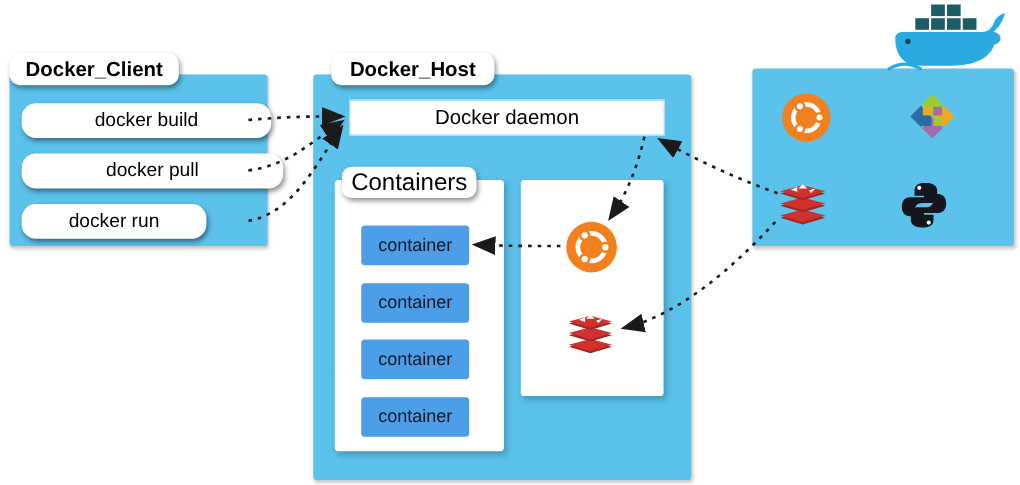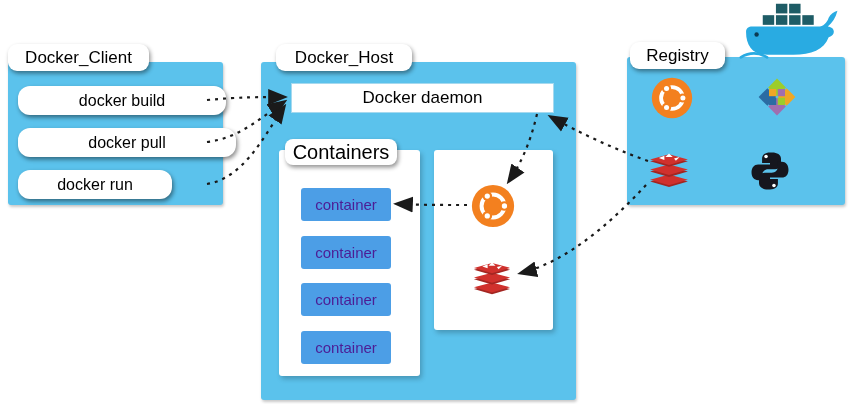--- a/index.html
+++ b/index.html
@@ -5,36 +5,36 @@
   * { margin:0; padding:0; box-sizing:border-box; }
   html,body { background:#ffffff; font-family:"Liberation Sans", sans-serif; }
   .canvas { position:relative; width:850px; height:404px; background:#ffffff; overflow:hidden; }
 
   .bluebox { position:absolute; background:#5BC2EC; border-radius:3px;
              box-shadow:1px 2px 3px rgba(0,0,0,.22); }
 
   .pill { position:absolute; background:#fff; border-radius:9px;
           box-shadow:1.5px 2.5px 4px rgba(0,0,0,.42);
           display:flex; align-items:center; justify-content:center;
-          font-size:17px; font-weight:normal; color:#000; white-space:nowrap; }
+          font-size:17px; font-weight:bold; color:#000; white-space:nowrap; }
   .sub-pill { font-weight:normal; font-size:20px; border-radius:8px; }
 
   .cmd { position:absolute; background:#fff; border-radius:12px;
          box-shadow:1.5px 2.5px 4px rgba(0,0,0,.45);
          display:flex; align-items:center; justify-content:center;
          font-size:16px; color:#000; }
 
   .daemon { position:absolute; background:#fff; border:1px solid #a5d9ef;
             display:flex; align-items:center; justify-content:center;
             font-size:17px; color:#000; }
 
   .whitebox { position:absolute; background:#fff; border-radius:3px;
               box-shadow:2px 3px 5px rgba(0,0,0,.22); }
 
-  .citem { position:absolute; background:#4C9EE6; border-radius:3px; color:#4c1d95;
+  .citem { position:absolute; background:#4C9EE6; border-radius:3px; color:#0f172a;
            display:flex; align-items:center; justify-content:center; font-size:15px; }
 
   .icon { position:absolute; }
 
   #arrows { position:absolute; left:0; top:0; pointer-events:none; }
 </style>
 </head>
 <body>
 
 <div class="canvas">
@@ -119,21 +119,20 @@
 
   <div class="whitebox" style="left:434px;top:150px;width:119px;height:180px"></div>
   <svg class="icon" style="left:471px;top:184px" width="44" height="44">
       <use href="#ic-ubuntu"></use>
     </svg>
   <svg class="icon" style="left:470px;top:256px" width="44" height="44">
       <use href="#ic-redis"></use>
     </svg>
 
   <div class="bluebox" style="left:627px;top:57px;width:218px;height:148px"></div>
-  <div class="pill" style="left:630px;top:42px;width:95px;height:27px">Registry</div>
   <svg class="icon" style="left:651px;top:77px" width="42" height="42">
       <use href="#ic-ubuntu"></use>
     </svg>
   <svg class="icon" style="left:757px;top:77px" width="40" height="40">
       <use href="#ic-centos"></use>
     </svg>
   <svg class="icon" style="left:646px;top:147px" width="46" height="46">
       <use href="#ic-redis"></use>
     </svg>
   <svg class="icon" style="left:748px;top:149px" width="44" height="44">

